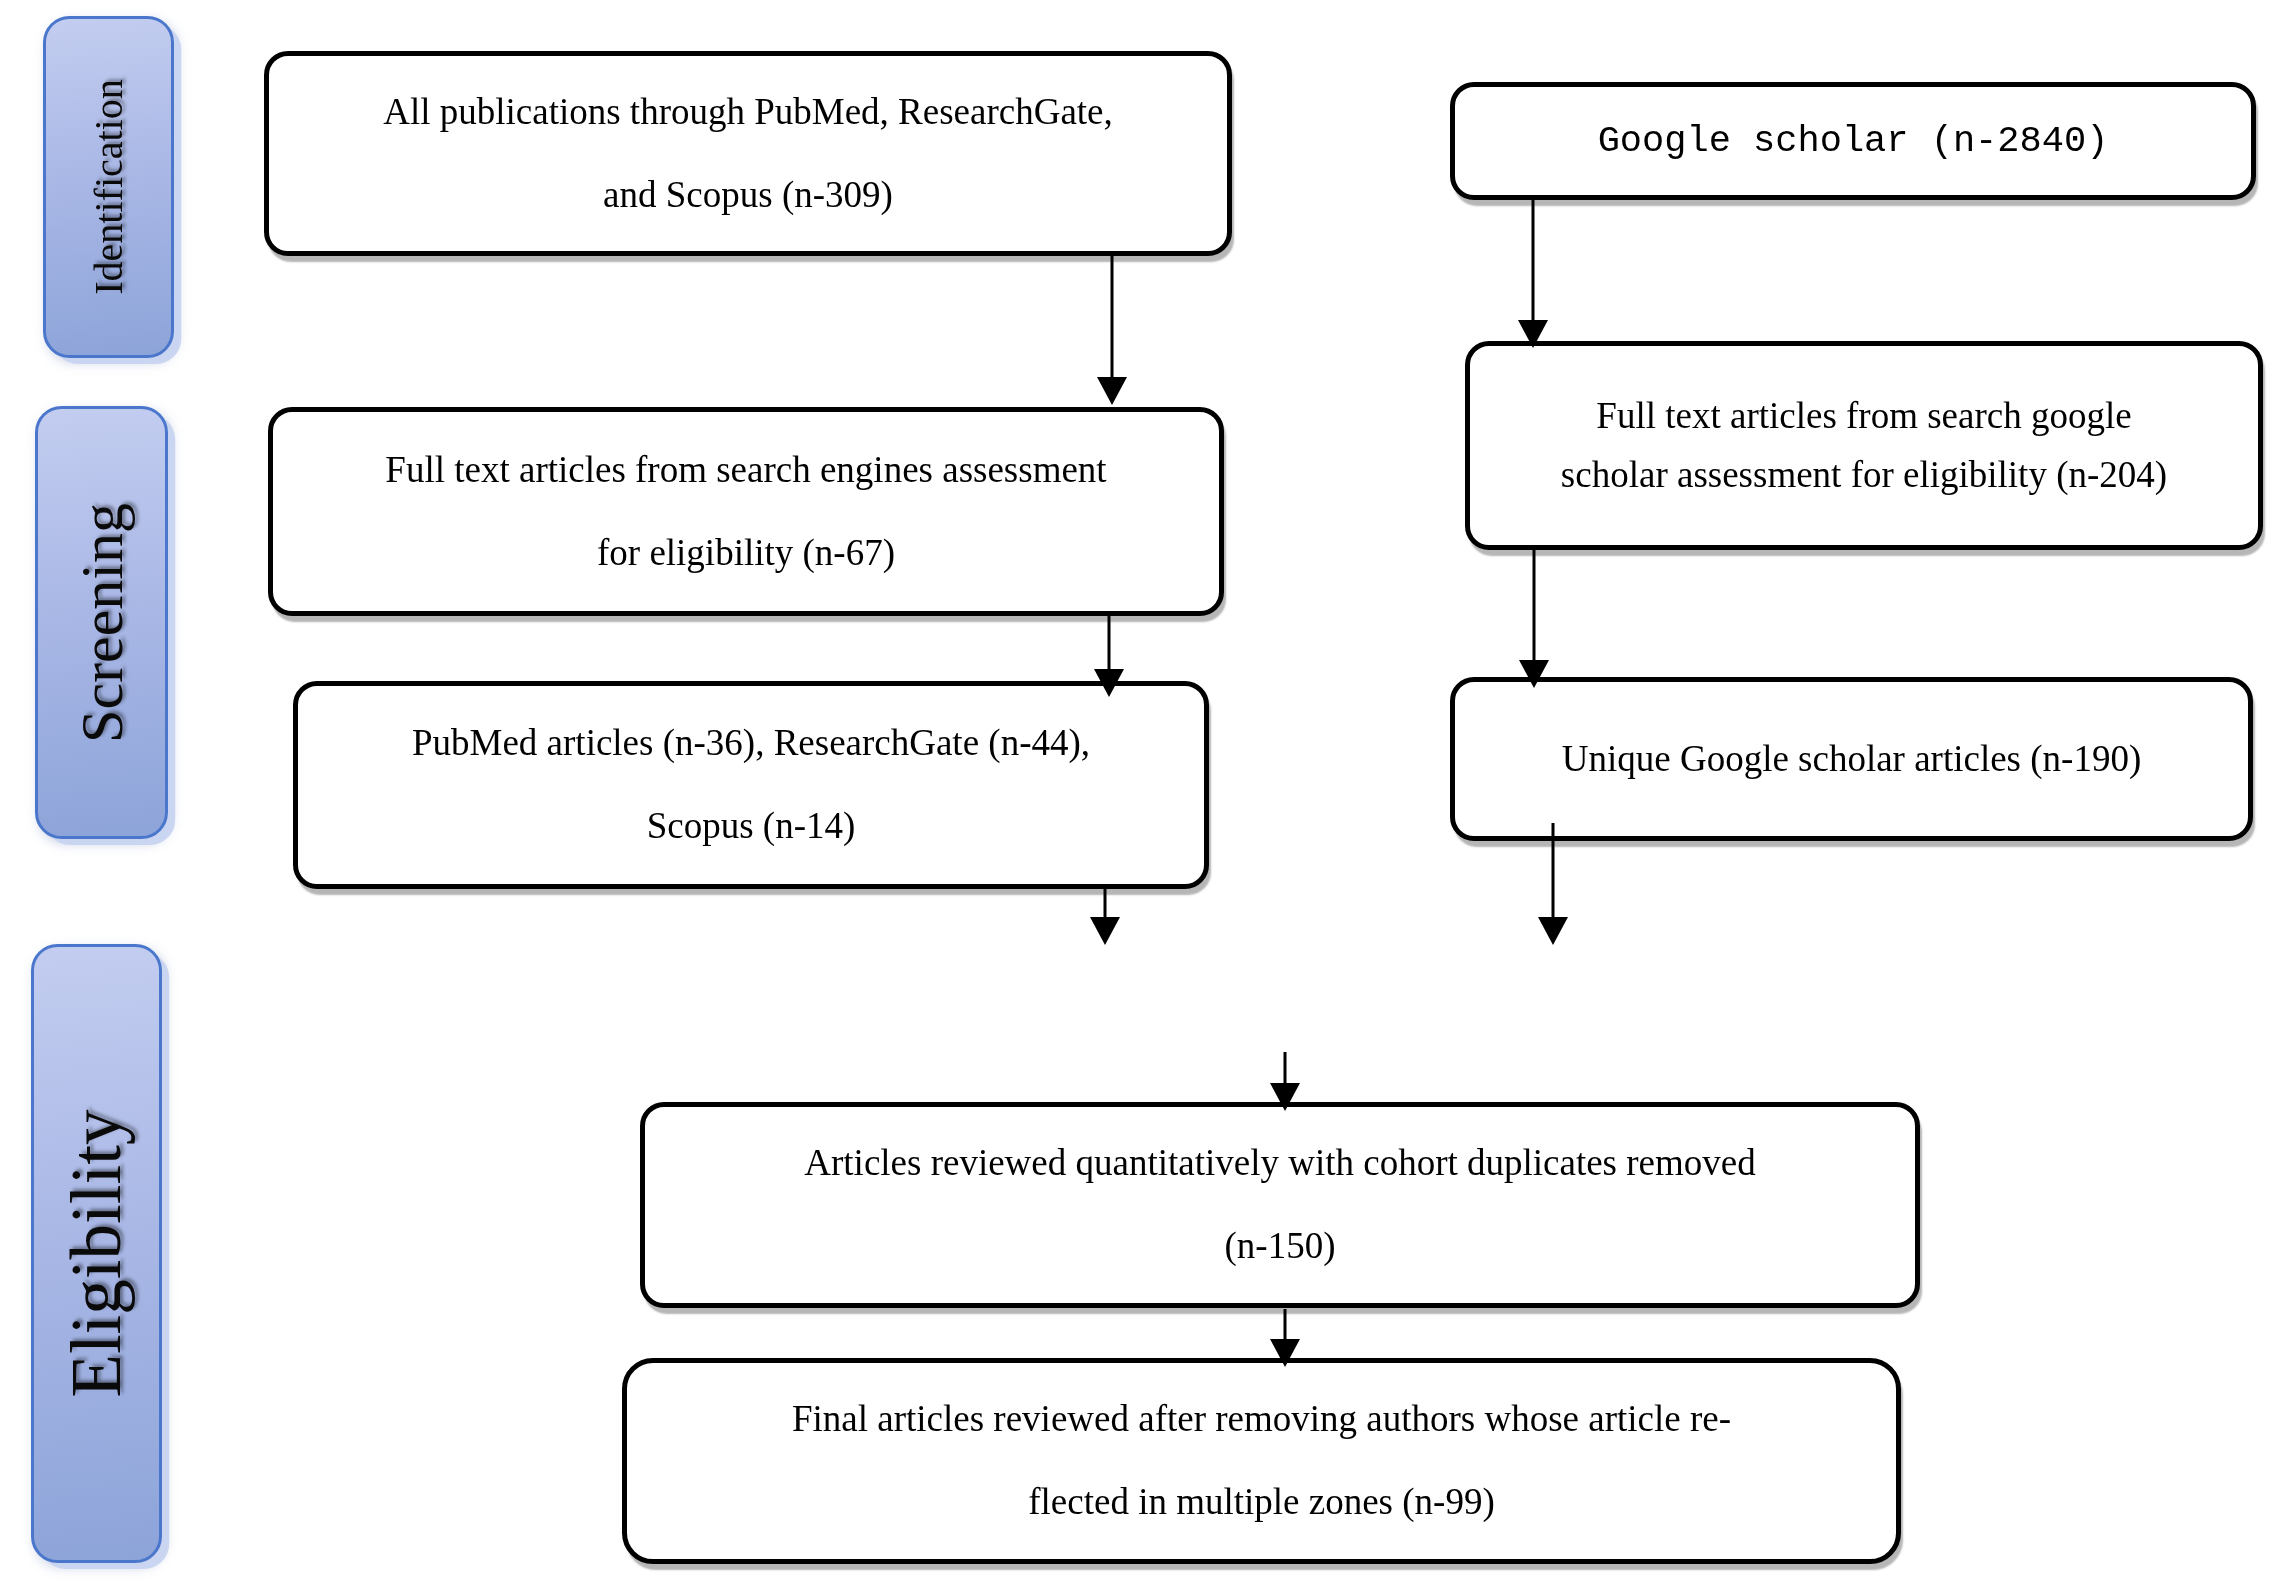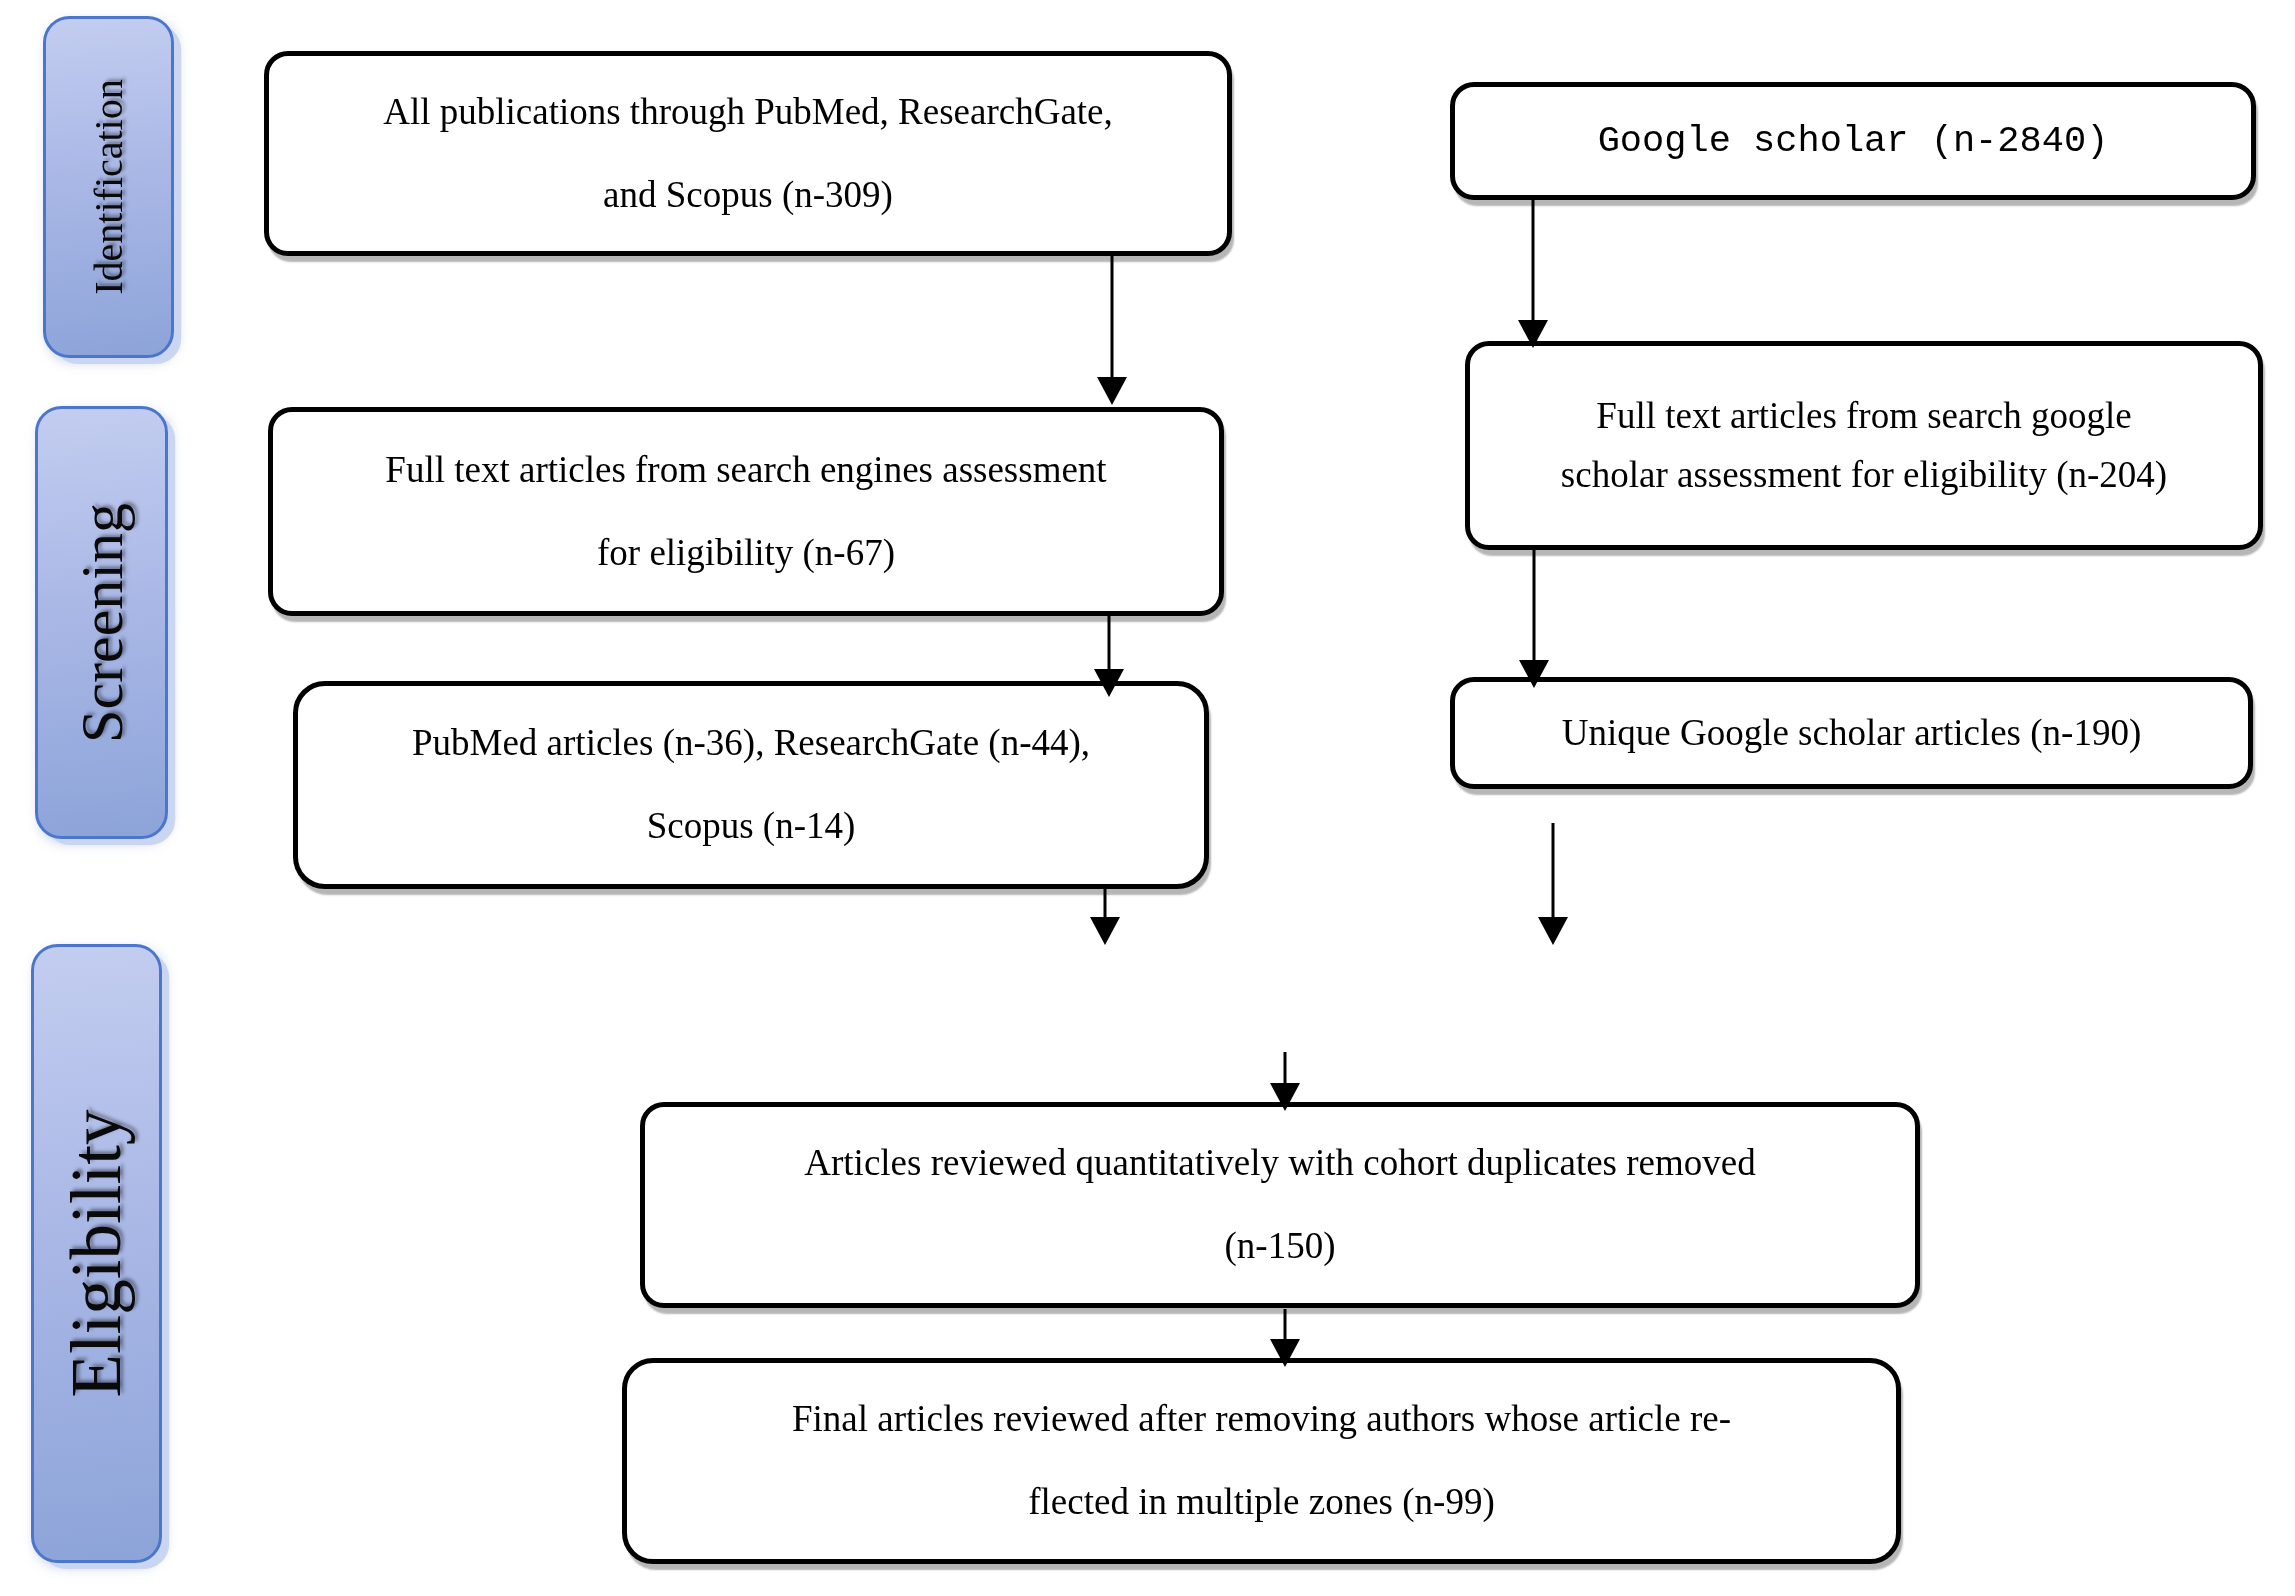--- a/index.html
+++ b/index.html
@@ -108,26 +108,26 @@
   <div class="fbox" style="left:268px;top:407px;width:956px;height:209px;">
     <div>Full text articles from search engines assessment</div>
     <div>for eligibility (n-67)</div>
   </div>
 
   <div class="fbox" style="left:1465px;top:341px;width:798px;height:209px;gap:16px;">
     <div>Full text articles from search google</div>
     <div>scholar assessment for eligibility (n-204)</div>
   </div>
 
-  <div class="fbox" style="left:293px;top:681px;width:916px;height:208px;border-radius:32px;">
+  <div class="fbox" style="left:293px;top:681px;width:916px;height:208px;">
     <div>PubMed articles (n-36), ResearchGate (n-44),</div>
     <div>Scopus (n-14)</div>
   </div>
 
-  <div class="fbox" style="left:1450px;top:677px;width:803px;height:112px;">
+  <div class="fbox" style="left:1450px;top:677px;width:803px;height:164px;">
     <div>Unique Google scholar articles (n-190)</div>
   </div>
 
 
   <div class="fbox" style="left:640px;top:1102px;width:1280px;height:206px;justify-content:center;">
     <div>Articles reviewed quantitatively with cohort duplicates removed</div>
     <div>(n-150)</div>
   </div>
 
   <div class="fbox" style="left:622px;top:1358px;width:1279px;height:206px;border-radius:31px;">

